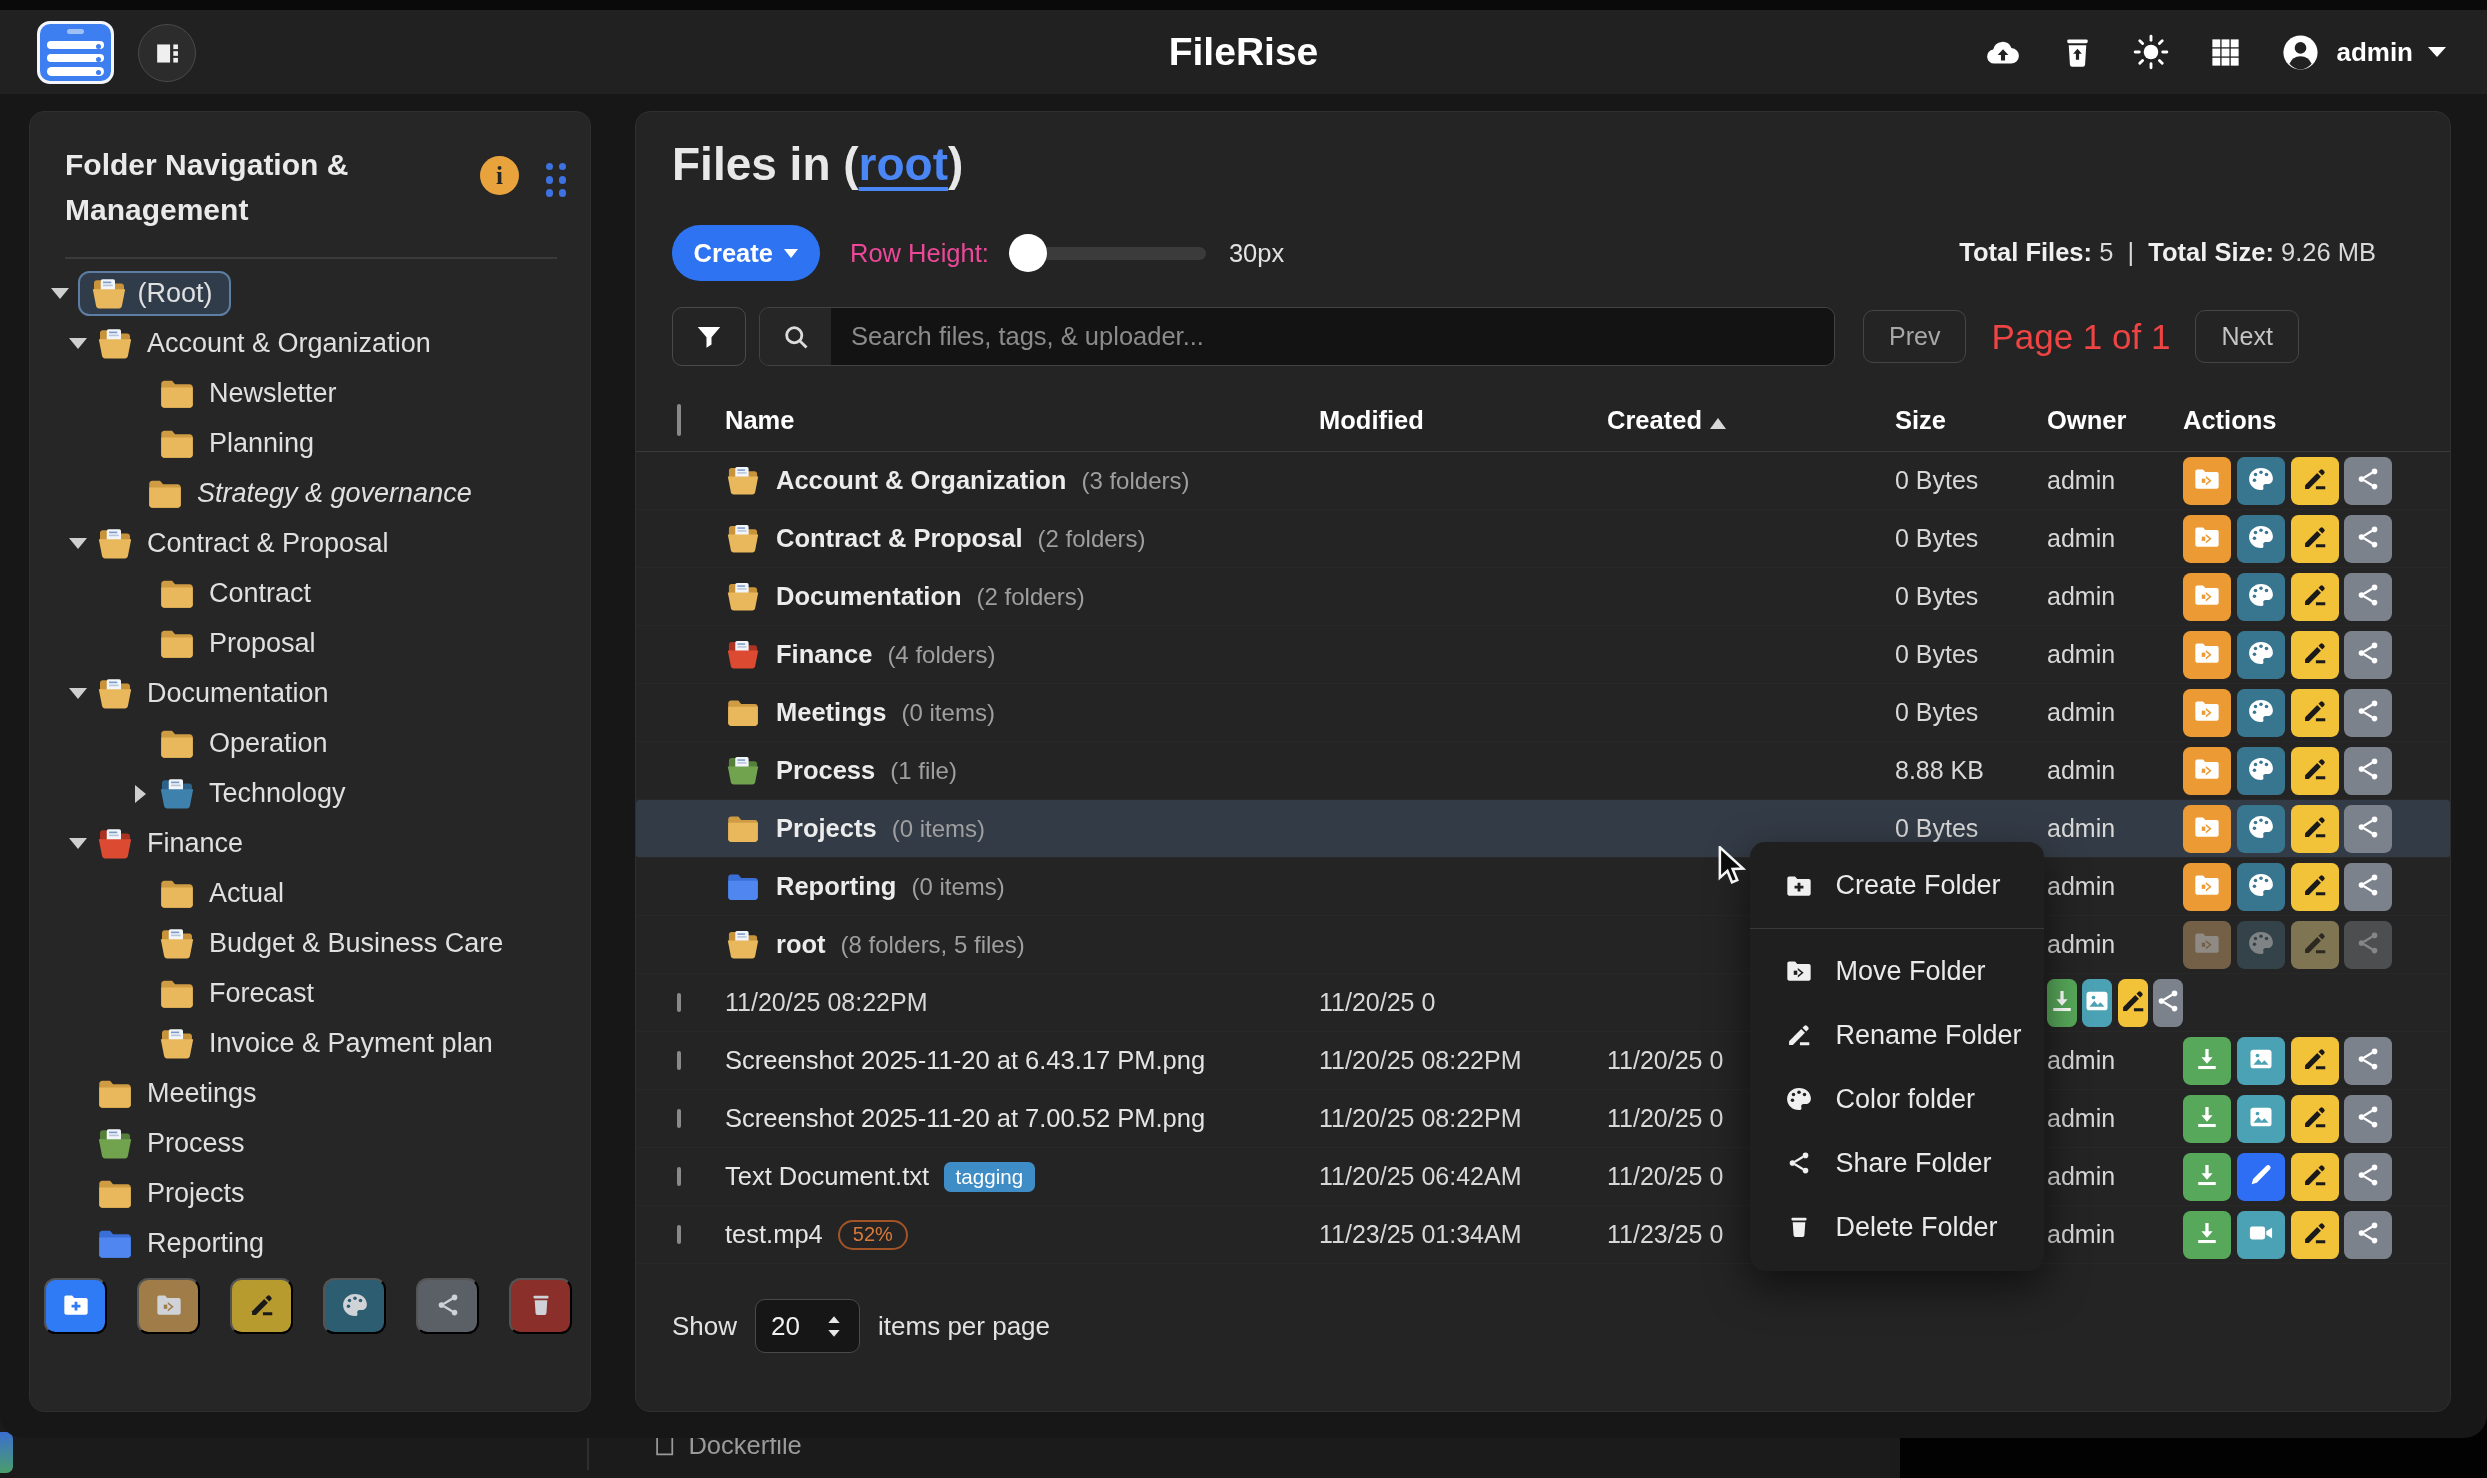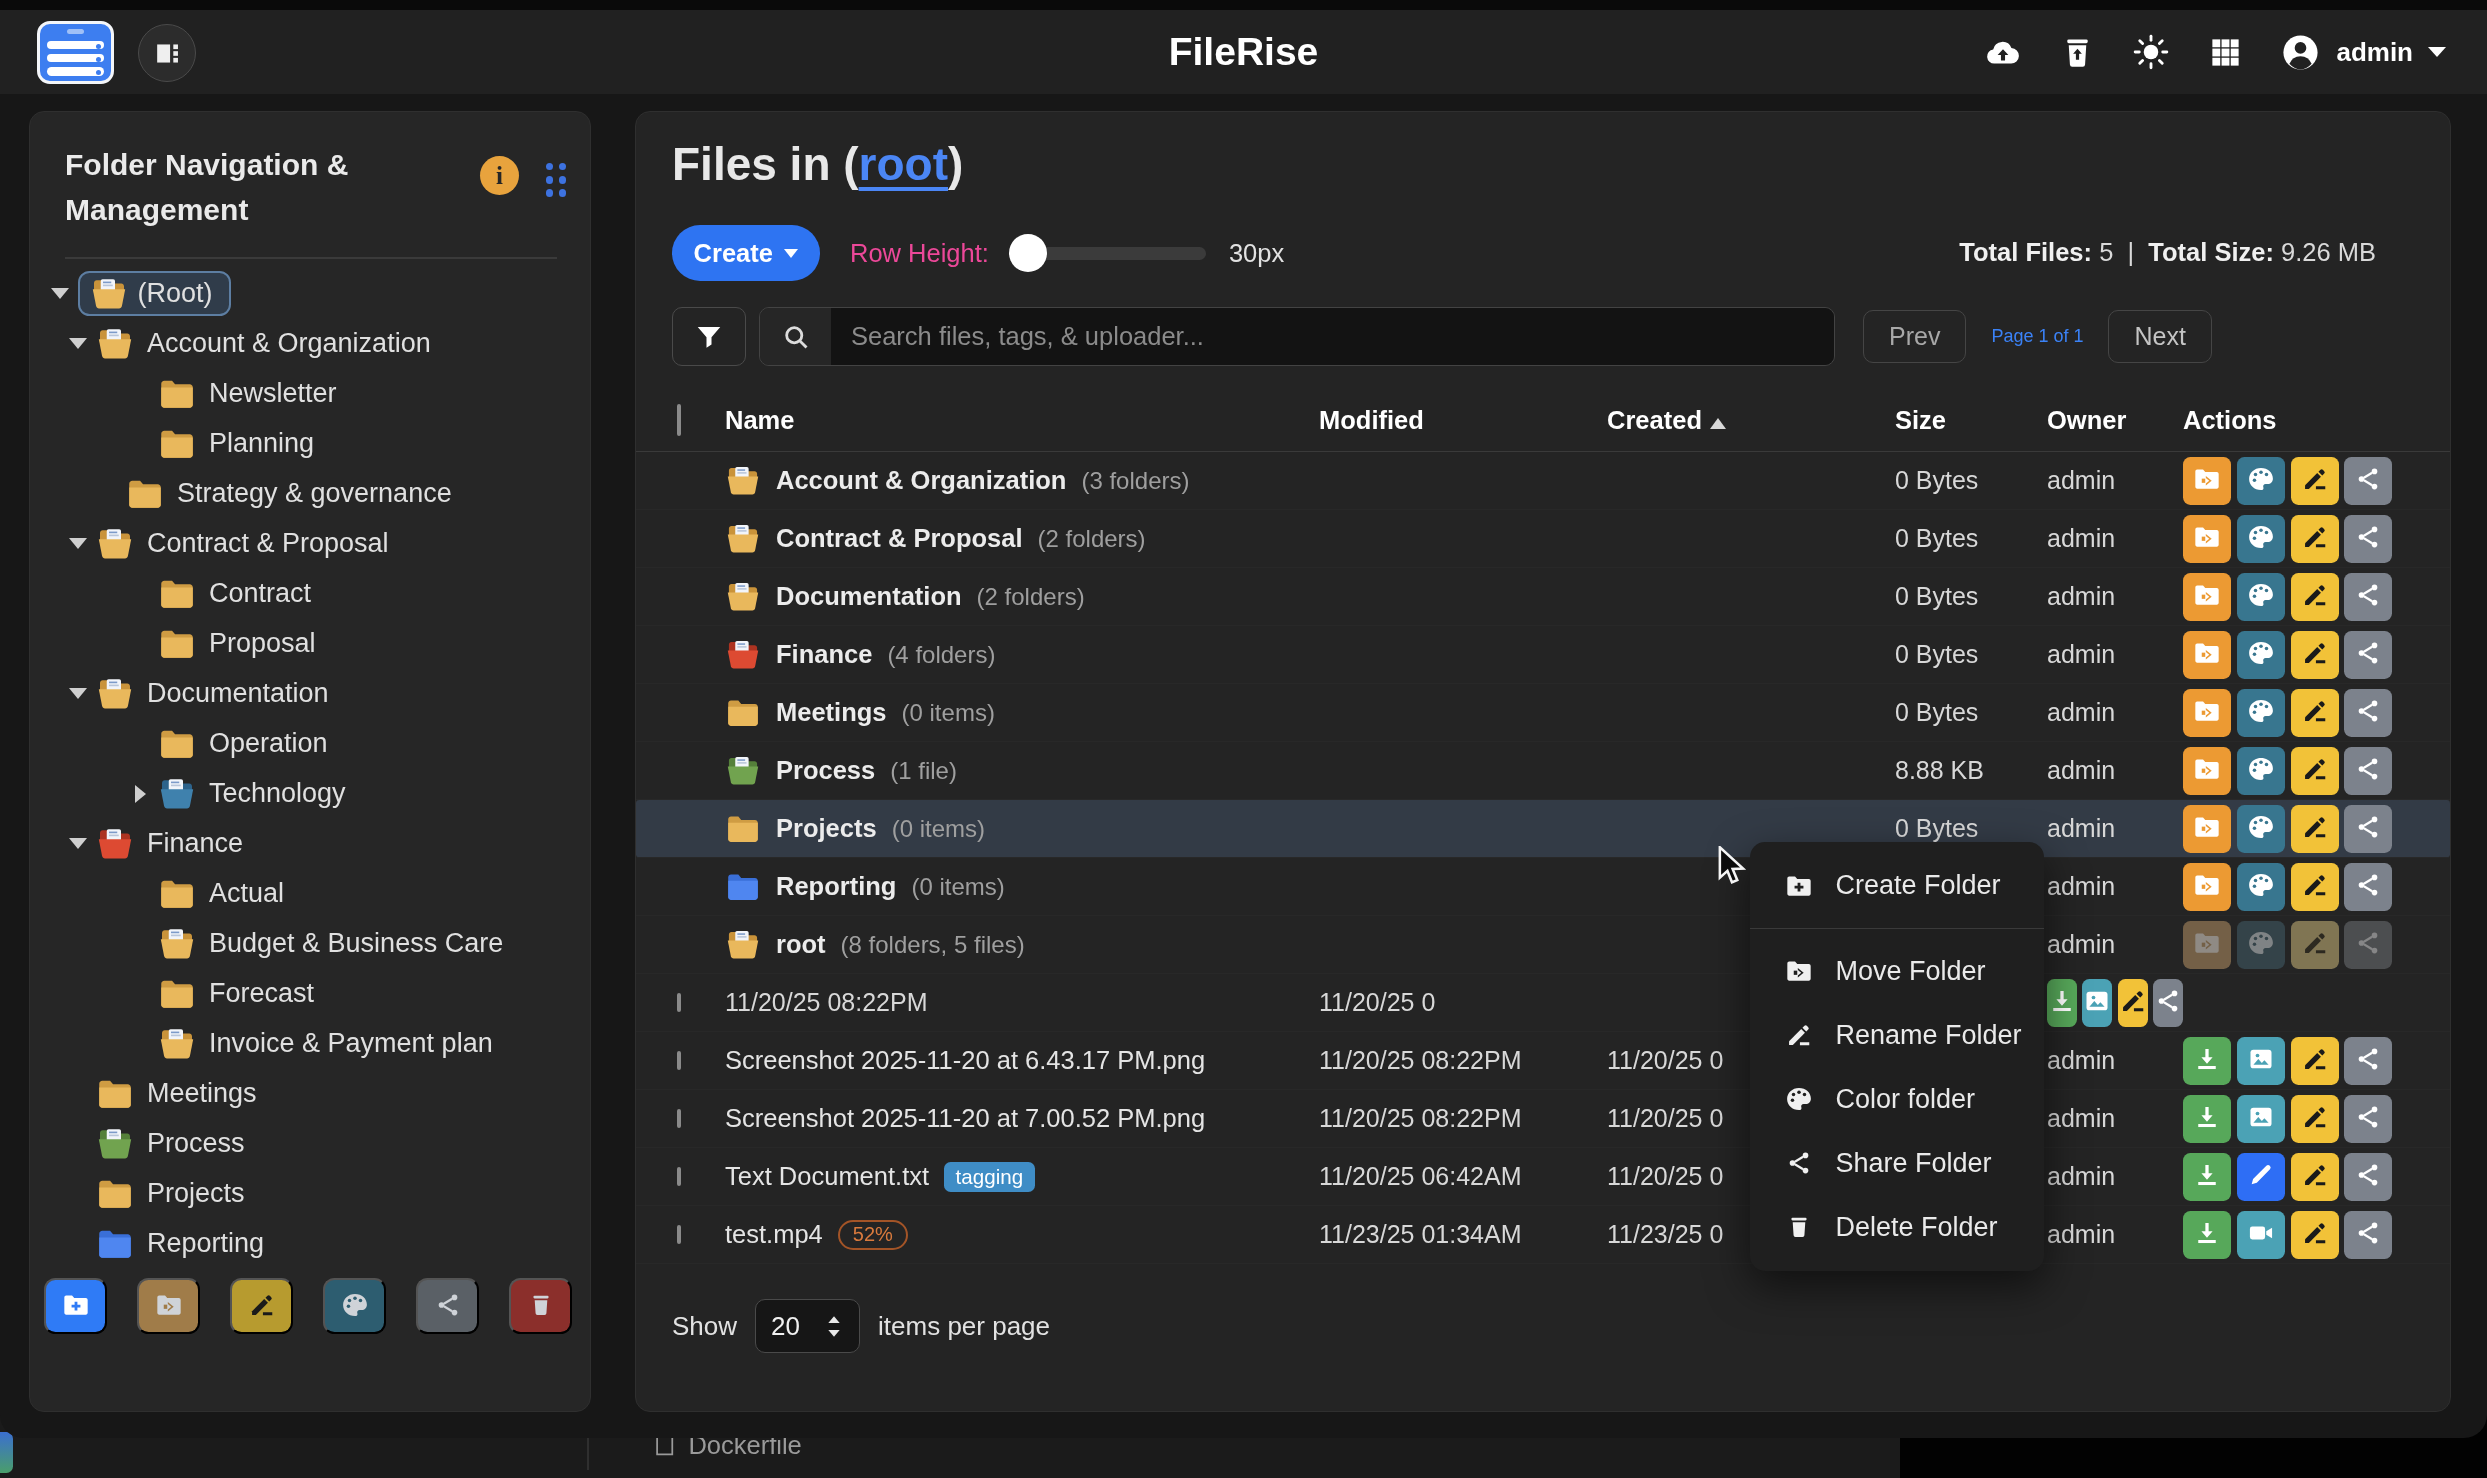--- a/index.html
+++ b/index.html
@@ -68,21 +68,21 @@
   .totals b { color:#f0f0f0; }
 
   .search-row { display:flex; align-items:center; margin-top:13px; padding-left:36px; }
   .filter-btn { width:74px; height:59px; border:1.6px solid #4a4a4a; border-radius:10px; background:transparent; display:flex; align-items:center; justify-content:center; color:#fff; }
   .search-group { margin-left:13px; width:1076px; height:59px; border:1.6px solid #434343; border-radius:10px; display:flex; overflow:hidden; }
   .search-icon-seg { width:71px; display:flex; align-items:center; justify-content:center; color:#dcdcdc; background:#262626; }
   .search-input { flex:1; background:#131313; border:none; outline:none; color:#cfcfcf; font-size:25.5px; padding:0 20px; font-family:"Liberation Sans", sans-serif; }
   .search-input::placeholder { color:#8b8b8b; }
   .pager { display:flex; align-items:center; margin-left:28px; gap:25px; }
   .pg-btn { height:53px; padding:0 25px; border:1.6px solid #454545; border-radius:10px; background:transparent; color:#a8a8a8; font-size:25px; }
-  .pg-label { color:#3b82f6; font-size:18px; }
+  .pg-label { color:#ef4444; font-size:35px; }
 
   
   .table { margin-top:23px; }
   .thead, .trow { display:grid; grid-template-columns:89px 594px 288px 288px 152px 136px 1fr; align-items:center; }
   .thead { height:63px; color:#ffffff; font-size:25.5px; font-weight:bold; border-bottom:1.6px solid #3a3a3a; }
   .trow { height:58px; border-bottom:0.8px solid #282828; }
   .trow.highlight { background:#333b46; border-radius:3.3px; }
   .cell-check { padding-left:41px; }
   .checkbox { width:22px; height:22px; border:2.5px solid #8a8a8a; border-radius:7.4px; background:transparent; }
   .cell-name { display:flex; align-items:center; gap:15px; min-width:0; }
@@ -252,21 +252,21 @@
           <span>Newsletter</span>
         </div>
         <div class="tree-row" style="padding-left: 92px;">
           <span class="caret"></span>
           <span class="t-icon"><svg viewBox="0 0 24 22" width="100%" height="100%">
               <path d="M1.5 4.5c0-1.1.9-2 2-2h5.2l2 2.4h9.8c1.1 0 2 .9 2 2v11.6c0 1.1-.9 2-2 2h-17c-1.1 0-2-.9-2-2z" fill="#cf9c43"></path>
               <path d="M1.5 7h21v11.5c0 1.1-.9 2-2 2h-17c-1.1 0-2-.9-2-2z" fill="#e9b85c"></path>
             </svg></span>
           <span>Planning</span>
         </div>
-        <div class="tree-row" style="padding-left: 60px;">
+        <div class="tree-row" style="padding-left: 80px; font-style: italic;">
           <span class="caret"></span>
           <span class="t-icon"><svg viewBox="0 0 24 22" width="100%" height="100%">
               <path d="M1.5 4.5c0-1.1.9-2 2-2h5.2l2 2.4h9.8c1.1 0 2 .9 2 2v11.6c0 1.1-.9 2-2 2h-17c-1.1 0-2-.9-2-2z" fill="#cf9c43"></path>
               <path d="M1.5 7h21v11.5c0 1.1-.9 2-2 2h-17c-1.1 0-2-.9-2-2z" fill="#e9b85c"></path>
             </svg></span>
           <span>Strategy &amp; governance</span>
         </div>
         <div class="tree-row" style="padding-left: 30px;">
           <span class="caret">
             <span class="caret-down"></span>

